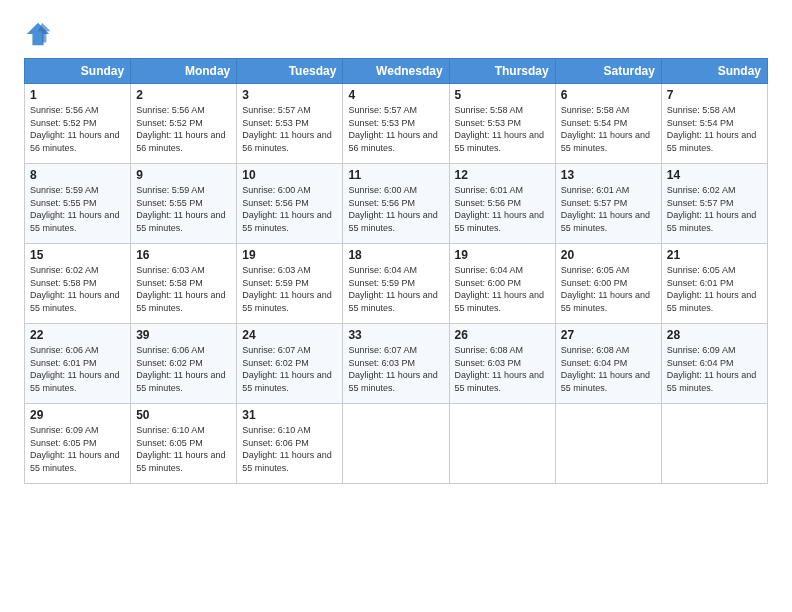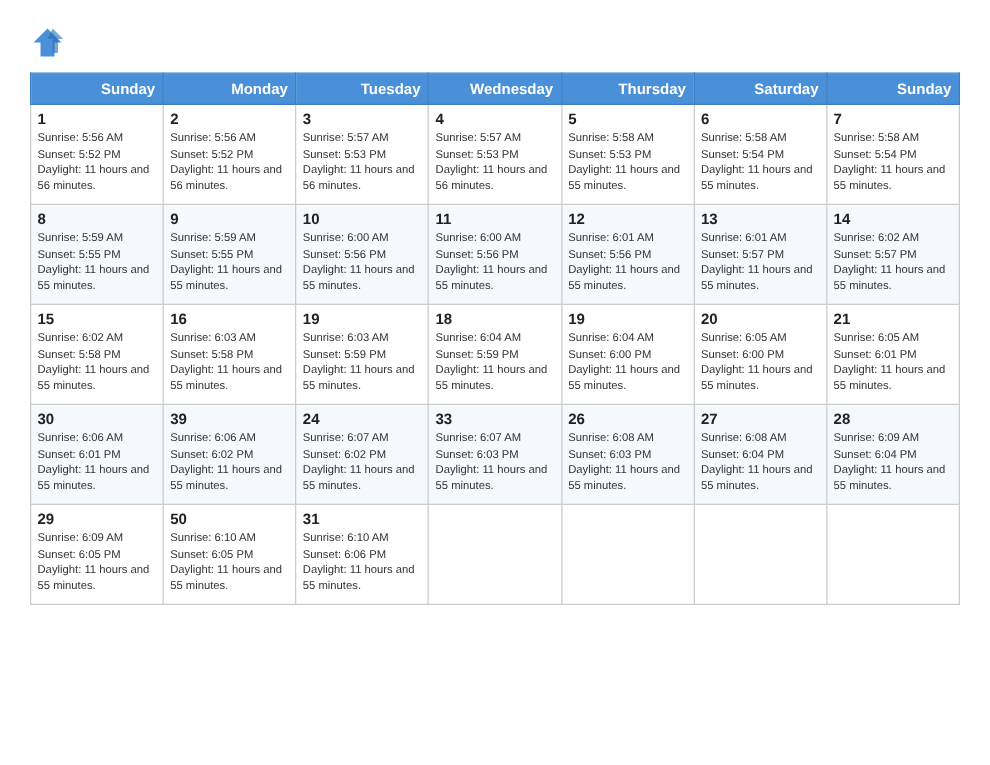--- a/index.html
+++ b/index.html
@@ -215,21 +215,21 @@
         <span class="day-num">20</span>
         <span class="day-info">Sunrise: 6:05 AM<br>Sunset: 6:00 PM<br>Daylight: 11 hours and 55 minutes.</span>
       </td>
           <td>
         <span class="day-num">21</span>
         <span class="day-info">Sunrise: 6:05 AM<br>Sunset: 6:01 PM<br>Daylight: 11 hours and 55 minutes.</span>
       </td>
         </tr>
         <tr>
           <td>
-        <span class="day-num">30</span>
+        <span class="day-num">22</span>
         <span class="day-info">Sunrise: 6:06 AM<br>Sunset: 6:01 PM<br>Daylight: 11 hours and 55 minutes.</span>
       </td>
           <td>
         <span class="day-num">39</span>
         <span class="day-info">Sunrise: 6:06 AM<br>Sunset: 6:02 PM<br>Daylight: 11 hours and 55 minutes.</span>
       </td>
           <td>
         <span class="day-num">24</span>
         <span class="day-info">Sunrise: 6:07 AM<br>Sunset: 6:02 PM<br>Daylight: 11 hours and 55 minutes.</span>
       </td>

